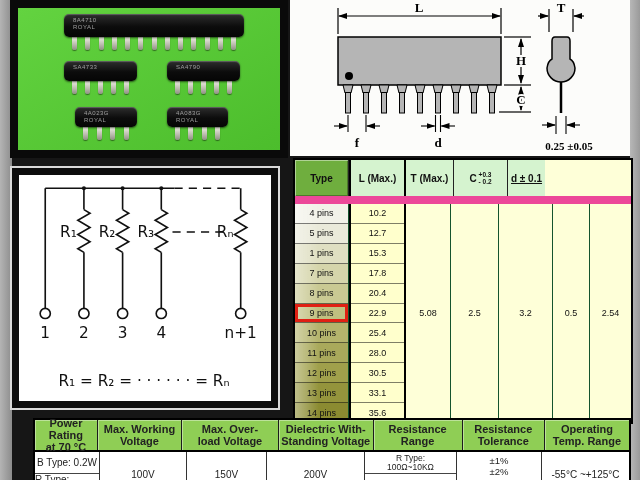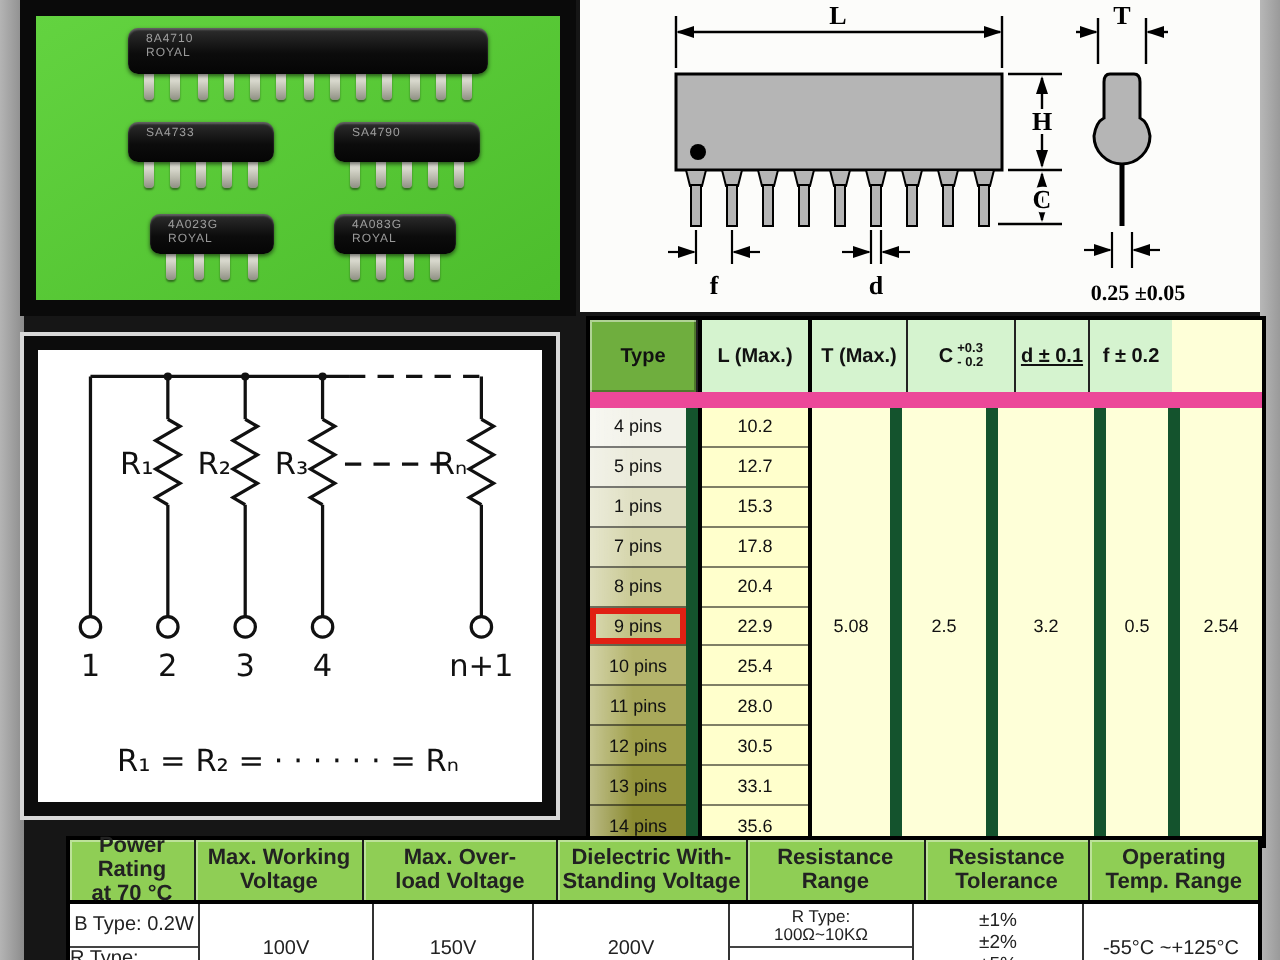--- a/index.html
+++ b/index.html
@@ -37,21 +37,21 @@
             border:2px solid #000;background:#feffd8;font-size:9px;color:#111;}
   .dim-head{display:flex;height:36px;border-bottom:8px solid #ec4899;}
   .dim-head .hc{box-sizing:border-box;display:flex;align-items:center;justify-content:center;
                 font-weight:bold;font-size:10px;background:#d5f3cf;border-right:1px solid #222;
                 text-align:center;}
   .hc.type-h{background:#6fae3e;box-shadow:inset 1px 1px 0 rgba(255,255,255,.45),inset -1px -1px 0 rgba(0,0,0,.3);}
   .hc.l-h{border-left:2px solid #000;border-right:2px solid #000;}
   .hc:last-child{border-right:none;}
   .c-stack{display:flex;flex-direction:column;font-size:6.5px;line-height:7px;margin-left:2px;text-align:left;}
   .dim-body{display:flex;height:218px;}
-  .dcol{box-sizing:border-box;display:flex;flex-direction:column;border-right:6px solid #14532d;}
+  .dcol{box-sizing:border-box;display:flex;flex-direction:column;border-right:1px solid #14532d;}
   .dcol:last-child{border-right:none;}
   .col-l{border-left:2px solid #000;border-right:2px solid #000;background:#ffffcc;}
   .dcell{flex:1;display:flex;align-items:center;justify-content:center;border-bottom:1px solid rgba(0,0,0,.5);}
   .dcol .dcell:last-child{border-bottom:none;}
   .mergecell{flex:1;display:flex;align-items:center;justify-content:center;background:#feffd8;}
   .tc{background-image:linear-gradient(90deg,rgba(255,255,255,.4),rgba(255,255,255,0) 45%);}
   .t0{background-color:#f2f2e9}.t1{background-color:#eaeada}.t2{background-color:#dfdfc2}
   .t3{background-color:#d5d5ab}.t4{background-color:#c9c993}.t5{background-color:#c0c080}
   .t6{background-color:#b4b46c}.t7{background-color:#a9a95b}.t8{background-color:#a0a04b}
   .t9{background-color:#94943c}.t10{background-color:#8b8b31}
@@ -248,21 +248,20 @@
       <div class="hc l-h" style="width:57px;">L (Max.)</div>
       <div class="hc" style="width:48px;">T (Max.)</div>
       <div class="hc" style="width:54px;">
         <span>C</span>
         <span class="c-stack">
           <span>+0.3</span>
           <span>- 0.2</span>
         </span>
       </div>
       <div class="hc" style="width:37px;text-decoration:underline;">d ± 0.1</div>
-      <div class="hc" style="width:41px;">f ± 0.2</div>
     </div>
     <div class="dim-body">
       <div class="dcol" style="width:54px;">
         <div class="dcell tc t0">4 pins</div>
         <div class="dcell tc t1">5 pins</div>
         <div class="dcell tc t2">1 pins</div>
         <div class="dcell tc t3">7 pins</div>
         <div class="dcell tc t4">8 pins</div>
         <div class="dcell tc t5 hl">9 pins</div>
         <div class="dcell tc t6">10 pins</div>

